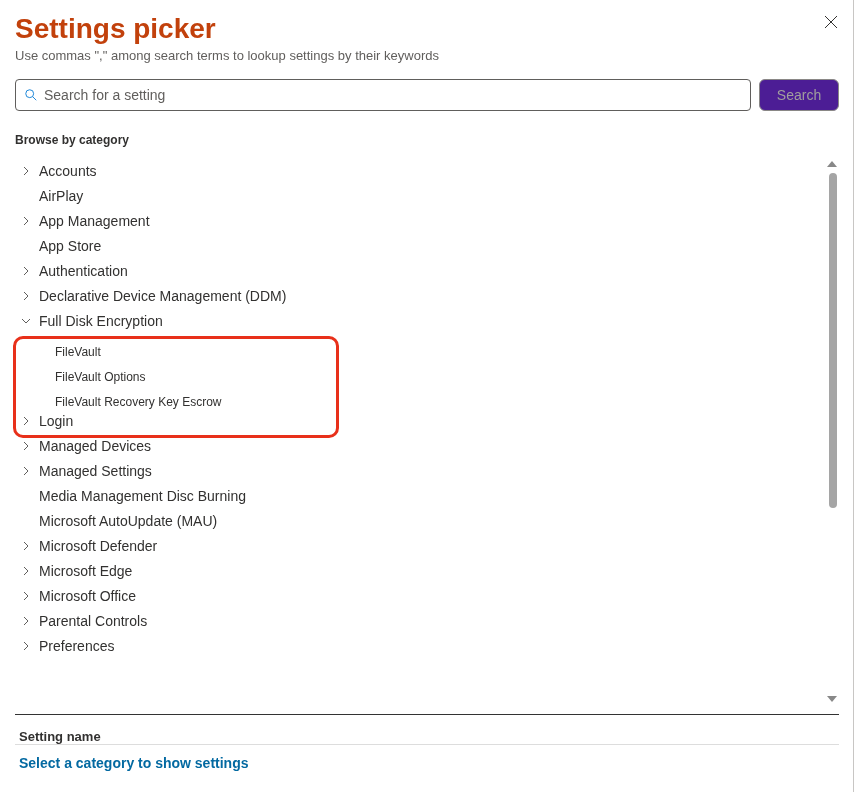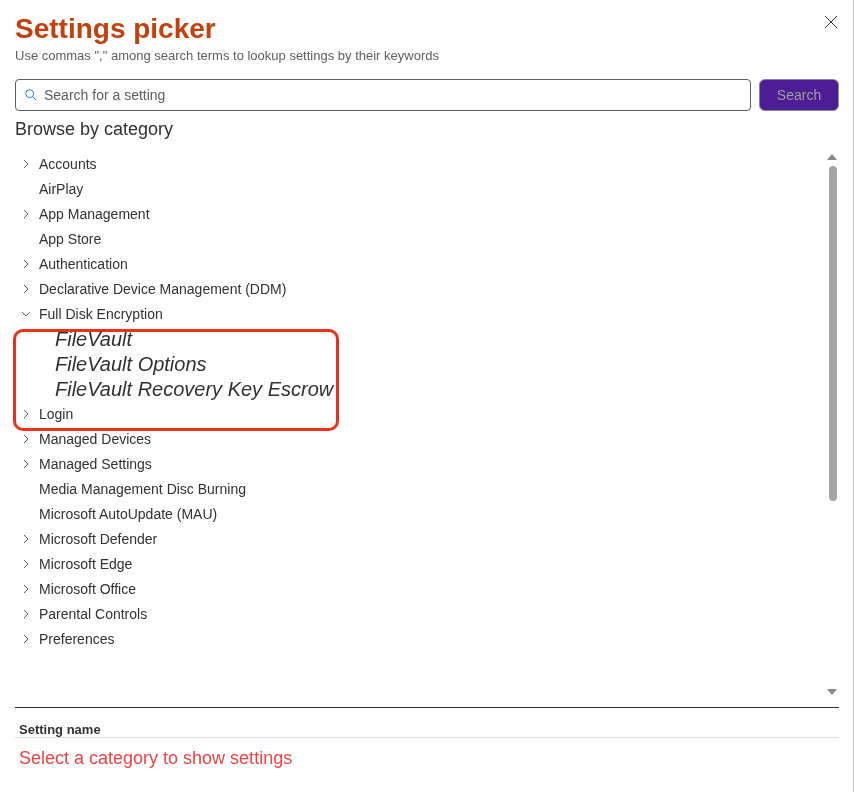--- a/index.html
+++ b/index.html
@@ -83,23 +83,23 @@
       background: #4c1d95;
       color: #a19f9d;
       height: 32px;
       min-width: 80px;
       padding: 0 16px;
       font-size: 14px;
       border-radius: 6px;
       cursor: pointer;
     }
     .browse-label {
-      font-weight: 400;
-      margin-top: 8px;
-      font-size: 18px;
+      font-weight: 700;
+      margin-top: 22px;
+      font-size: 12px;
     }
     .tree-wrap {
       position: relative;
       flex: 0 0 auto;
       margin-top: 12px;
     }
     .tree {
       height: 545px;
       overflow: hidden;
       padding-right: 20px;
@@ -122,24 +122,23 @@
       justify-content: center;
       margin-right: 6px;
       color: #605e5c;
       flex-shrink: 0;
     }
     .tree-item .chev.blank { visibility: hidden; }
     .tree-child {
       padding-left: 40px;
       height: 25px;
       display: flex;
-      align-items: center;
+      align-items: flex-end;
       cursor: pointer;
-      font-size: 20px;
-      font-style: italic;
+      font-size: 12px;
     }
     .highlight-box {
       position: absolute;
       border: 3px solid #e8301a;
       border-radius: 10px;
       pointer-events: none;
       left: -2px;
       top: 177px;
       width: 326px;
       height: 102px;
@@ -177,23 +176,24 @@
       border-top: 1px solid #333;
       margin-top: 10px;
     }
     .section-header {
       font-weight: 600;
       font-size: 13px;
       padding: 14px 4px 0 4px;
       border-bottom: 1px solid #ddd;
     }
     .section-empty {
-      font-size: 18px;
-      color: #ef4444;
+      font-size: 14px;
+      color: #0369a1;
       padding: 10px 4px;
+      font-weight: bold;
     }
     .right-border {
       position: absolute;
       top: 0;
       right: 0;
       bottom: 0;
       width: 1px;
       background: #c8c6c4;
     }
   </style>

